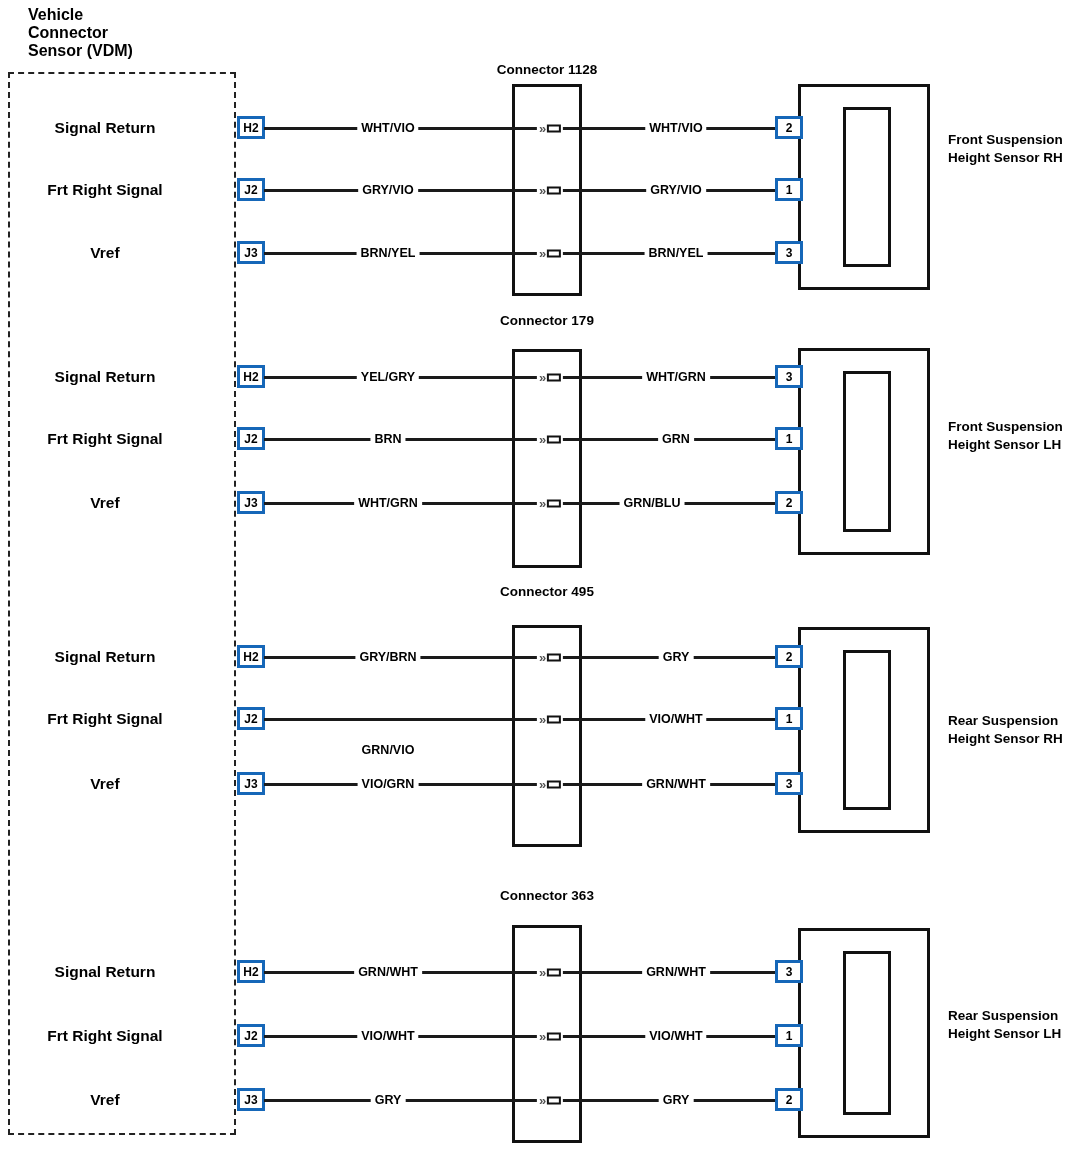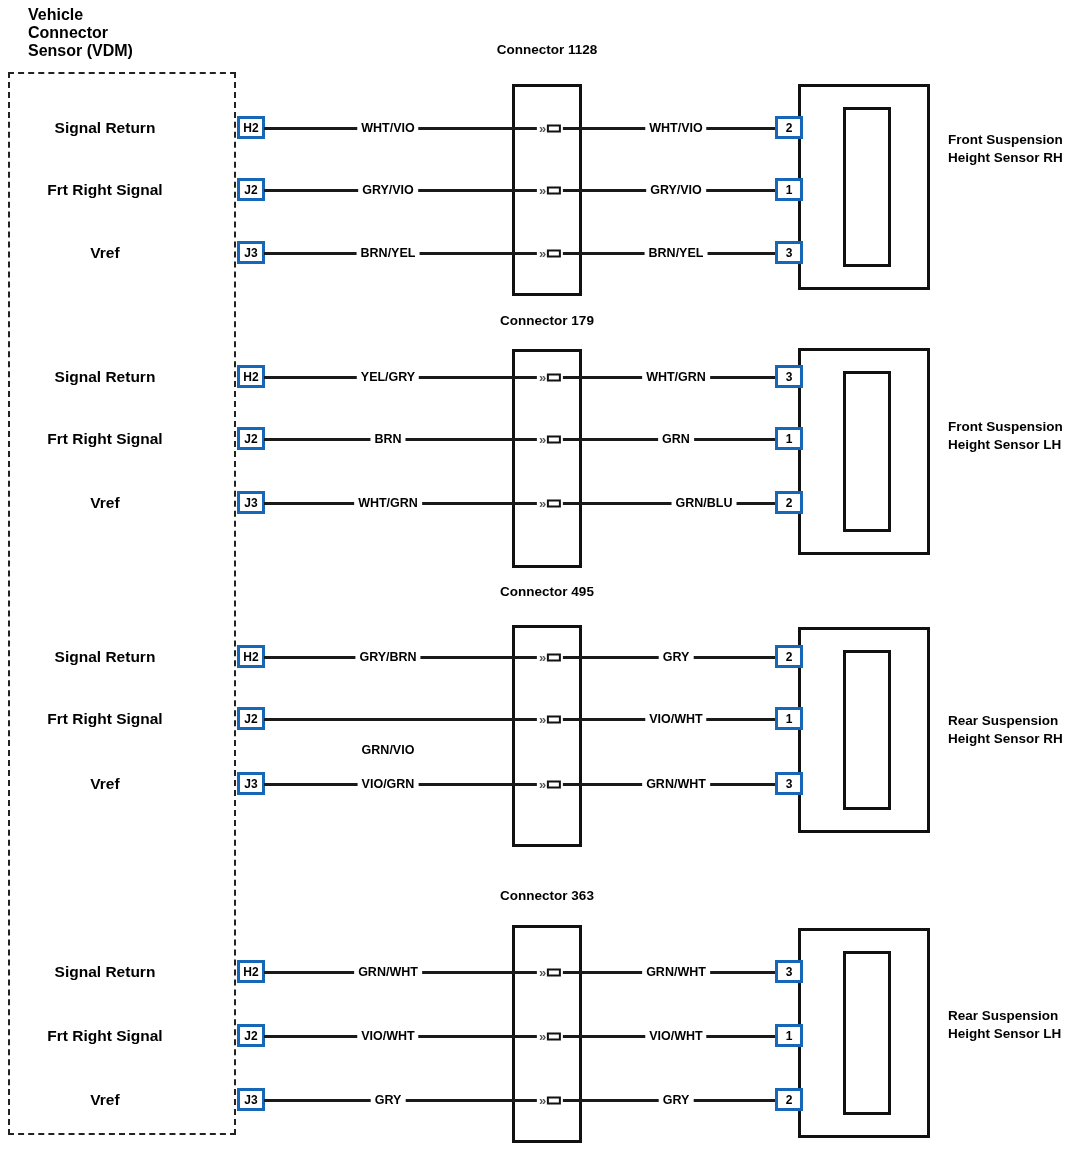--- a/index.html
+++ b/index.html
@@ -107,21 +107,21 @@
 </style>
 </head>
 <body>
 
 <div class="canvas">
 
   <div class="abs vdm-title"><span>Vehicle</span><br><span>Connector</span><br><span>Sensor (VDM)</span></div>
   <div class="abs vdm-box"></div>
 
   <div>
-    <div class="abs connector-label" style="top:42px">Connector 1128</div>
+    <div class="abs connector-label" style="top:62px">Connector 1128</div>
     <div class="abs connector-box" style="top:84px;height:212px"></div>
     <div class="abs sensor-box" style="top:84px;height:206px">
         <div class="sensor-inner"></div>
       </div>
     <div class="abs sensor-label" style="top:131px"><span>Front Suspension</span><br><span>Height Sensor RH</span></div>
 
     <div>
       <div class="abs signal-label" style="top:119px">Signal Return</div>
       <div class="abs pin" style="left:237px;top:116px">H2</div>
       <div class="abs wire" style="top:127px"></div>
@@ -197,21 +197,21 @@
 
     <div>
       <div class="abs signal-label" style="top:494px">Vref</div>
       <div class="abs pin" style="left:237px;top:491px">J3</div>
       <div class="abs wire" style="top:502px"></div>
       <span class="wire-label" style="left:388px;top:503px">WHT/GRN</span>
       <span class="pass" style="left:550px;top:503px">
           <span class="chev">»</span>
           <span class="rect"></span>
         </span>
-      <span class="wire-label" style="left:704px;top:503px">GRN/BLU</span>
+      <span class="wire-label" style="left:652px;top:503px">GRN/BLU</span>
       <div class="abs pin" style="left:775px;top:491px">2</div>
     </div>
   </div>
 
   <div>
     <div class="abs connector-label" style="top:584px">Connector 495</div>
     <div class="abs connector-box" style="top:625px;height:222px"></div>
     <div class="abs sensor-box" style="top:627px;height:206px">
         <div class="sensor-inner"></div>
       </div>

